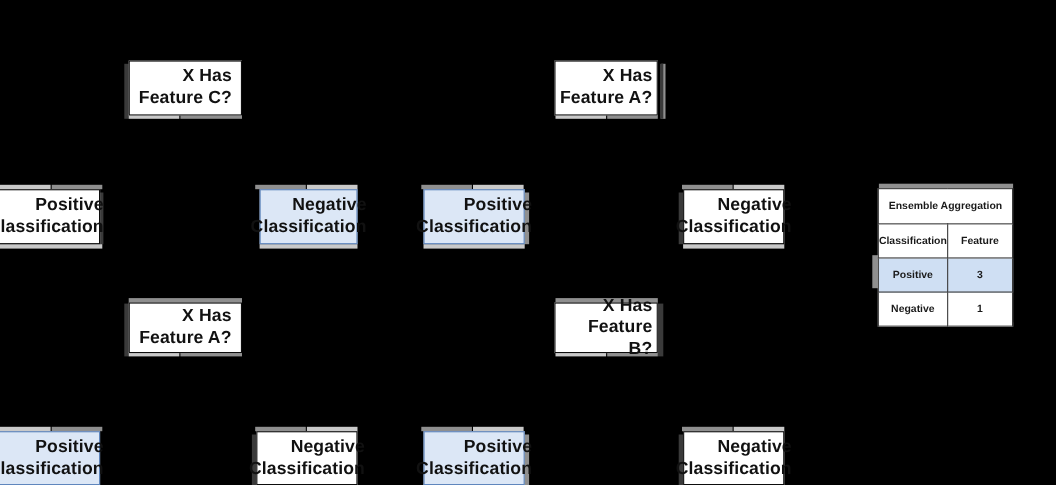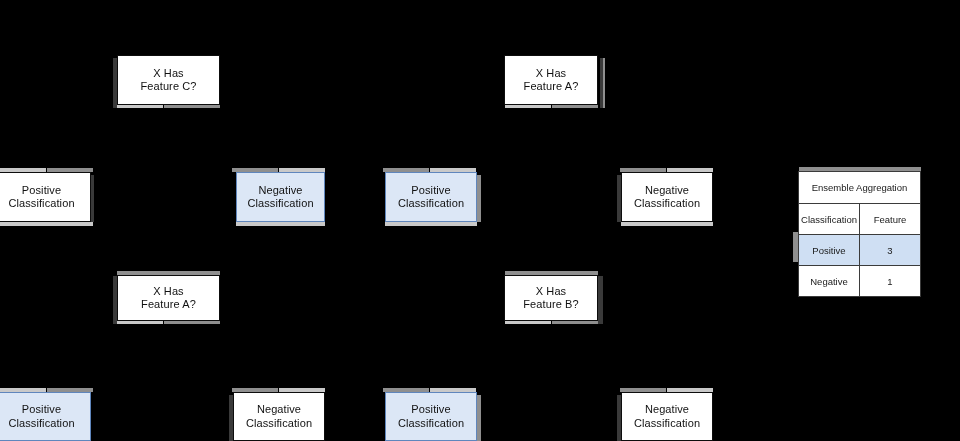--- a/index.html
+++ b/index.html
@@ -16,24 +16,24 @@
     overflow: hidden;
   }
 
   
   .node {
     position: absolute;
     box-sizing: border-box;
     display: flex;
     align-items: center;
     justify-content: center;
-    text-align: center;
+    text-align: right;
     line-height: 1.22;
-    font-size: 11px;
-    font-weight: normal;
+    font-size: 16px;
+    font-weight: bold;
     color: #111111;
     letter-spacing: 0.1px;
     z-index: 3;
   }
   .node .lbl {
     display: block;
     white-space: pre-line;
     padding: 0 4px;
   }
 
@@ -68,21 +68,21 @@
     font-size: 9.5px;
     color: #1a1a1a;
     z-index: 3;
   }
   .agg-table td {
     border: 1px solid #3b3b3b;
     text-align: center;
     vertical-align: middle;
     padding: 0;
     height: 30px;
-    font-weight: normal;
+    font-weight: bold;
   }
   .agg-table td.title { height: 31px; }
   .agg-table tr.hl td {
     background: #cfdff3;
   }
   .agg-table col.c1 { width: 61px; }
   .agg-table col.c2 { width: 61px; }
 </style>
 </head>
 <body>

